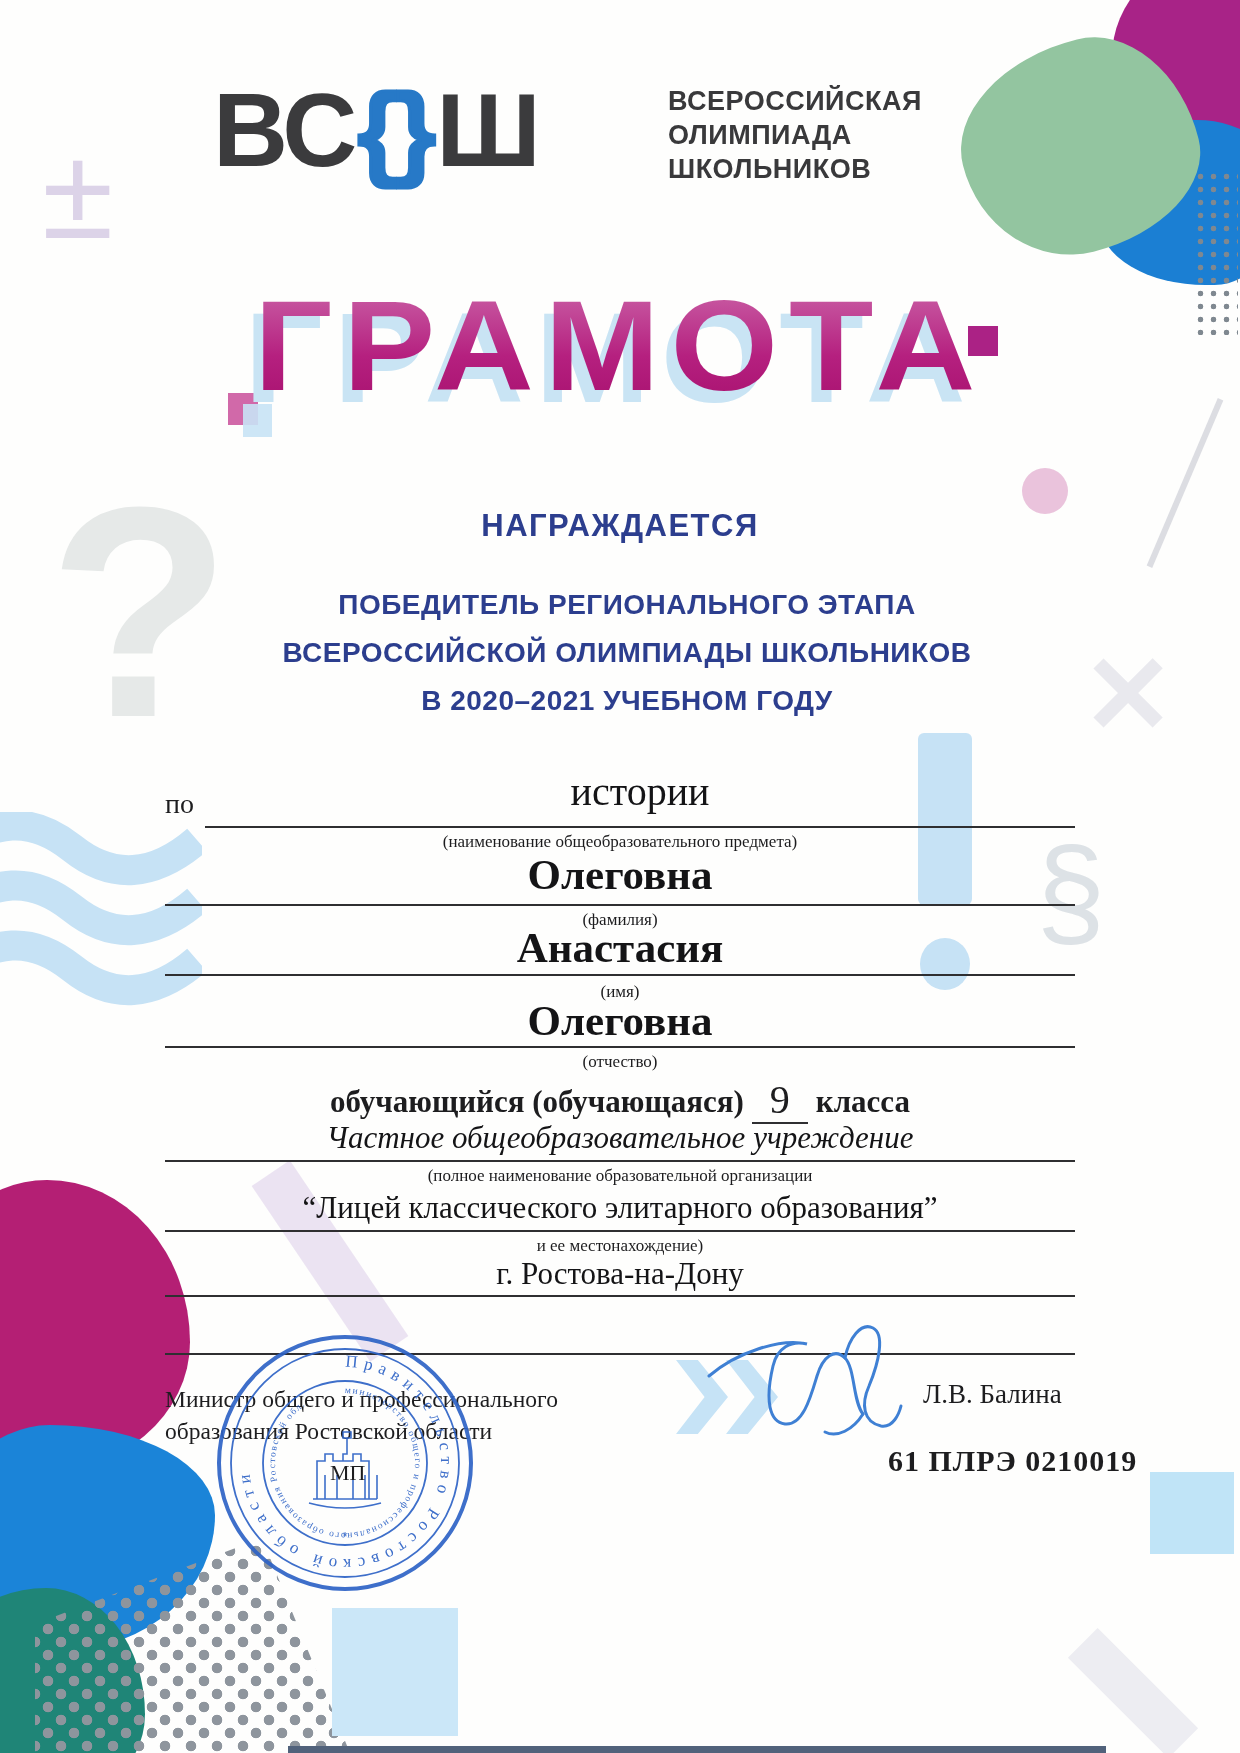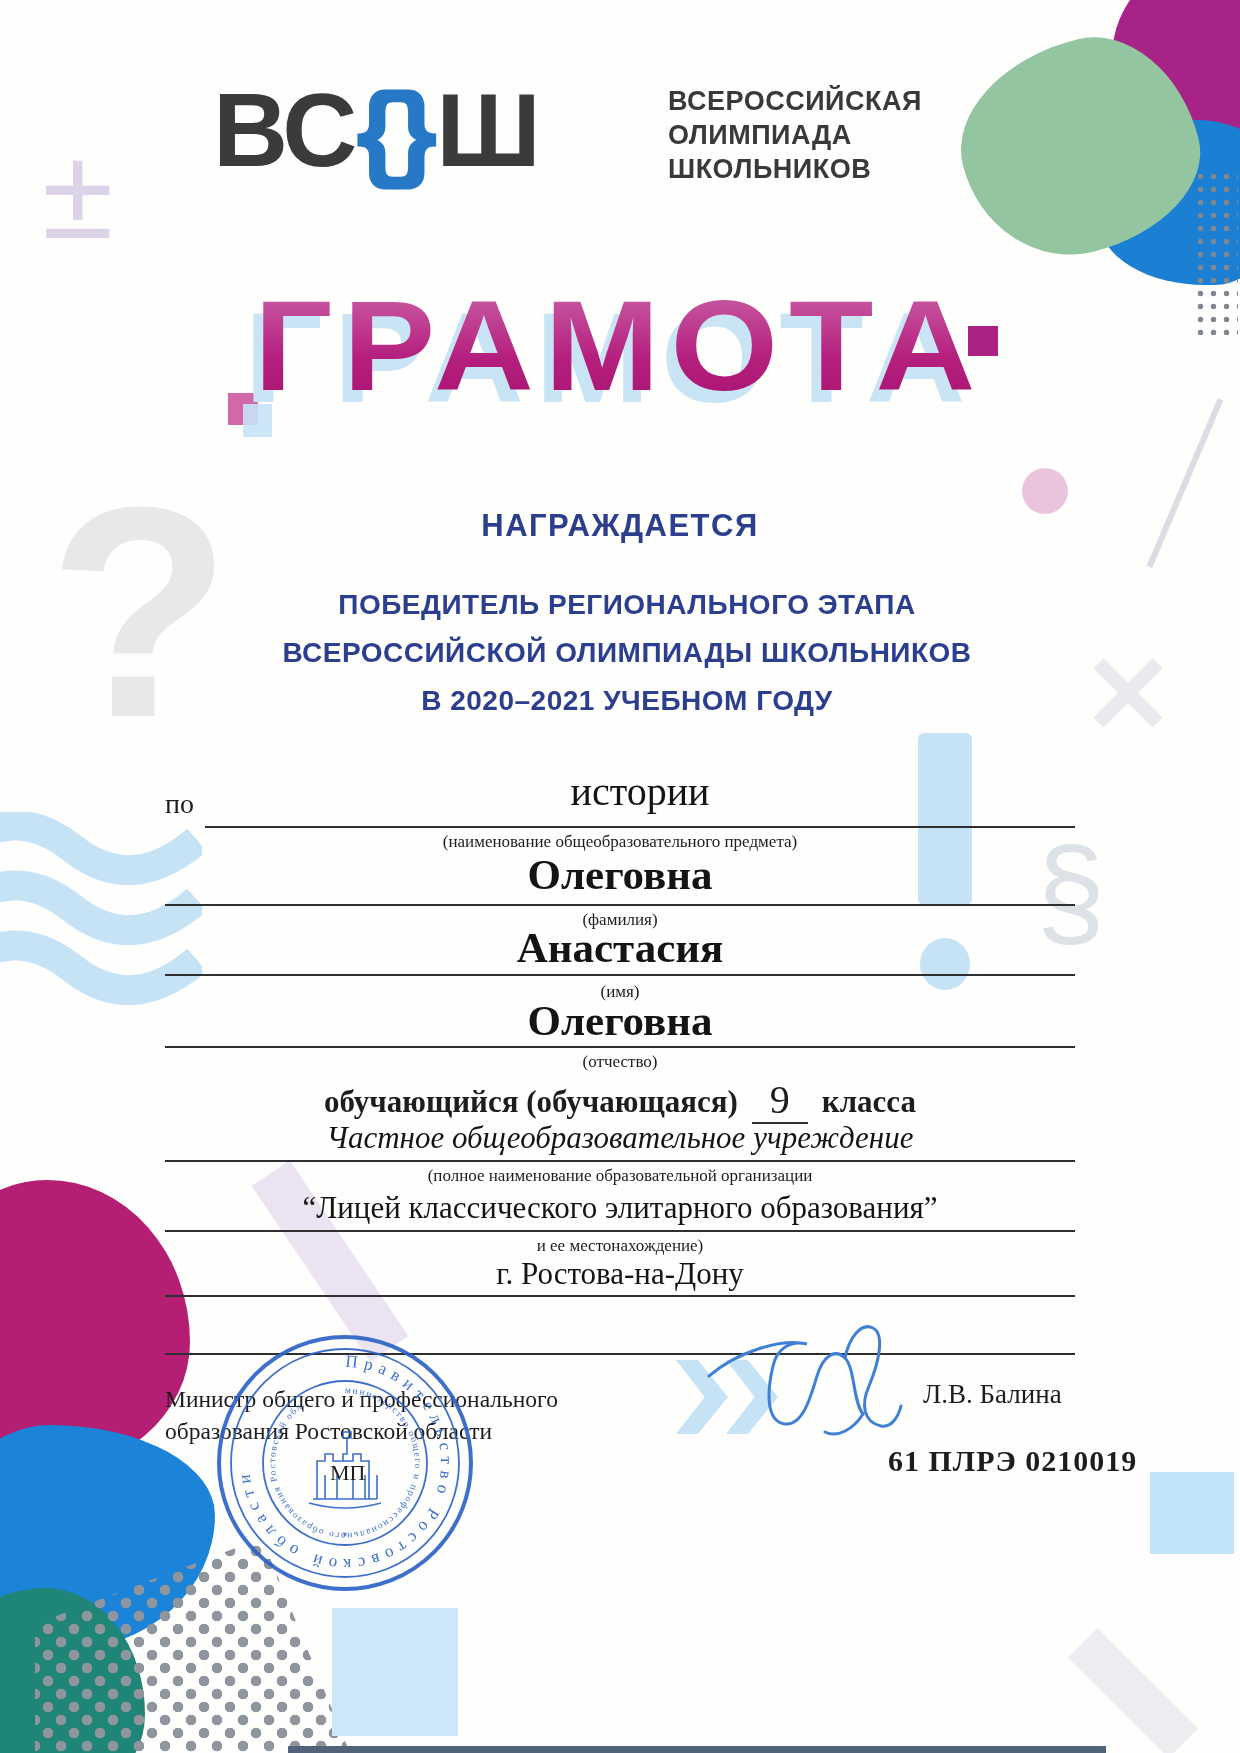--- a/index.html
+++ b/index.html
@@ -50,21 +50,21 @@
       color:#2c3e8e;font-size:28px;font-weight:800;line-height:48px;letter-spacing:0.5px;padding-left:14px;}
   
   .serif{font-family:Liberation Serif, serif;color:#1d1d1f;}
   .field{position:absolute;left:165px;width:910px;z-index:5;
       border-bottom:2px solid #2f2f31;text-align:center;}
   .field .val{font-family:"Liberation Serif",serif;color:#141416;}
   .caption{position:absolute;left:165px;width:910px;text-align:center;z-index:5;
       font-family:"Liberation Serif",serif;font-size:17px;color:#1c1c1e;}
   .prefix-po{left:165px;top:788px;z-index:6;font-size:28px;}
   .grade-row{left:0;right:0;top:1076px;z-index:5;display:flex;justify-content:center;
-      align-items:flex-end;gap:14px;font-size:31px;font-weight:bold;}
+      align-items:flex-end;gap:8px;font-size:31px;font-weight:bold;}
   .grade-val{font-weight:normal;font-size:40px;line-height:1;padding:0 18px 2px 18px;
       border-bottom:2px solid #2f2f31;transform:translateY(4px);}
   
   .minister{left:165px;top:1383px;z-index:5;font-size:23.5px;line-height:32px;}
   .mp{left:330px;top:1460px;z-index:8;font-size:22px;}
   .stamp{left:213px;top:1331px;z-index:7;opacity:0.92;}
   .sig-svg{left:703px;top:1318px;z-index:6;}
   .balina{left:923px;top:1379px;z-index:5;font-size:27px;}
   .serial{left:888px;top:1444px;z-index:5;font-size:30px;font-weight:bold;letter-spacing:1px;}
   .scanline{left:288px;top:1746px;width:818px;height:7px;background:#51627b;z-index:4;}

